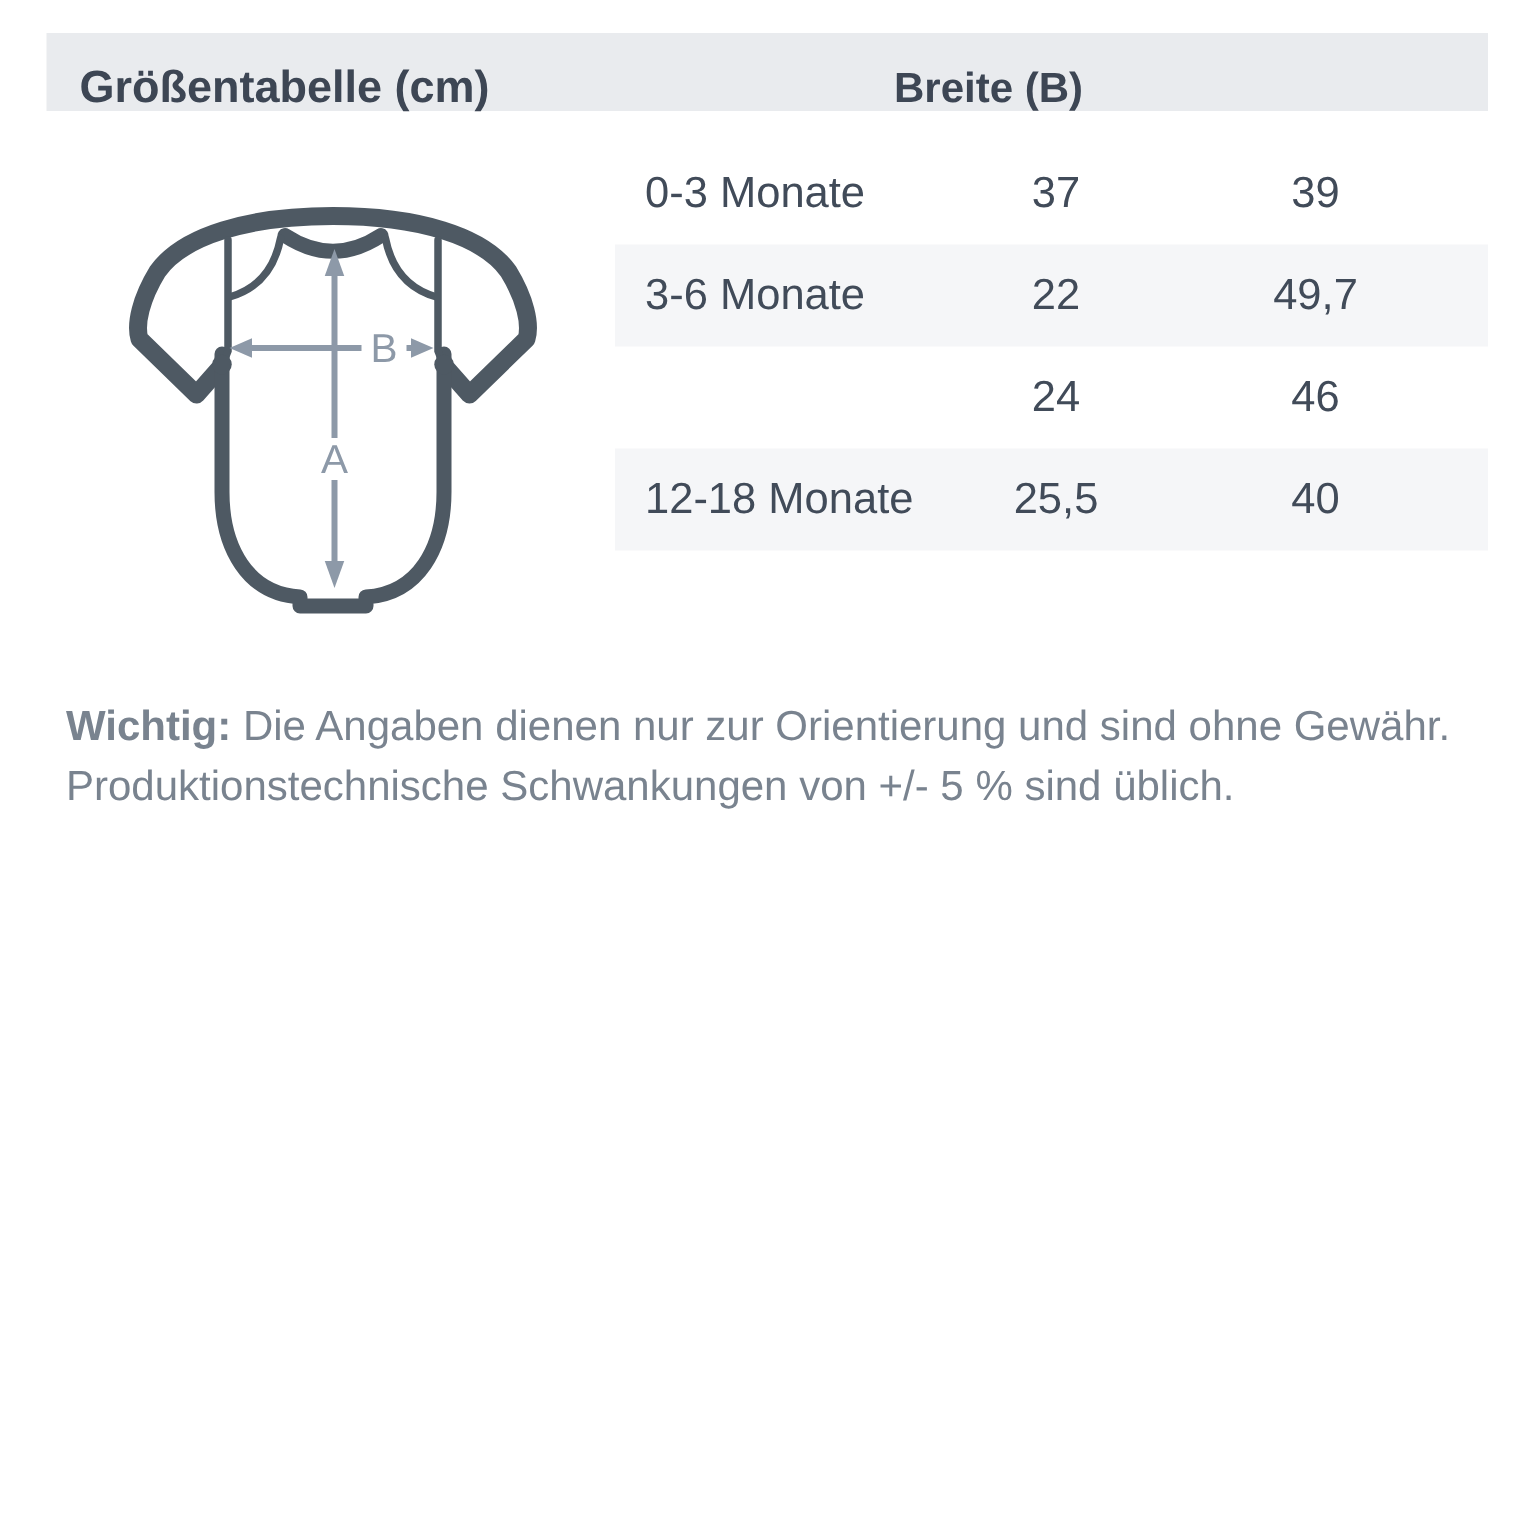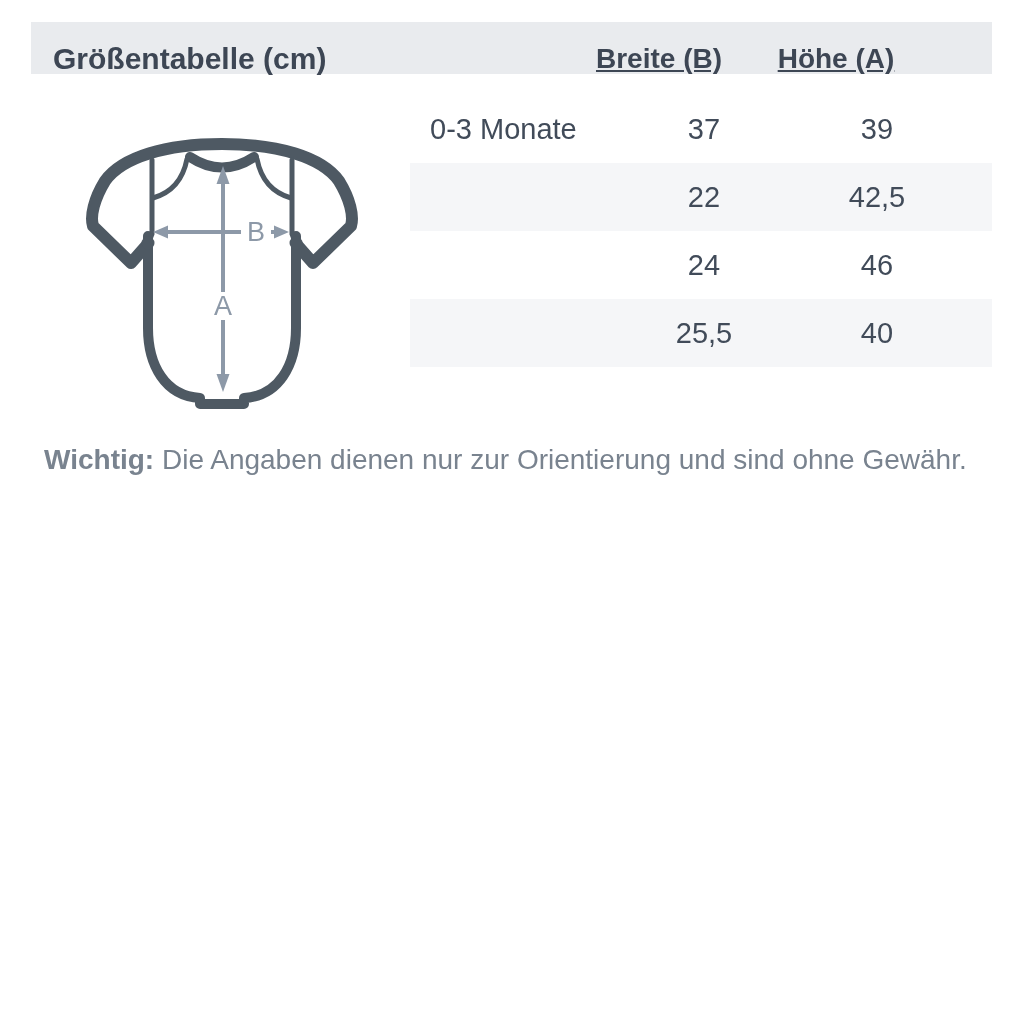--- a/index.html
+++ b/index.html
@@ -41,21 +41,20 @@
   .col-head {
     position: absolute;
     top: 0;
     height: 73px;
     line-height: 73px;
     font-size: 28px;
     font-weight: bold;
     color: #3d4654;
     transform: translateX(-50%);
     white-space: nowrap;
-    text-decoration: underline;
   }
   .col-head.b { left: 628px; }
   .col-head.a { left: 805px; }
 
   
   .size-table {
     position: absolute;
     left: 410px;
     top: 95px;
     width: 582px;
@@ -90,56 +89,57 @@
     left: 60px;
     top: 120px;
     width: 320px;
     height: 300px;
   }
 
   
   .note {
     position: absolute;
     left: 44px;
-    top: 440px;
+    top: 464px;
     width: 930px;
     margin: 0;
     font-size: 28px;
     line-height: 40px;
     color: #79838f;
   }
   .note .lead { font-weight: bold; }
   .note .note-line { display: block; }
 </style>
 </head>
 <body>
 
 <div class="canvas">
 
   <div class="header-bar">
     <div class="chart-title">Größentabelle (cm)</div>
     <div class="col-head b">Breite (B)</div>
-    <div class="col-head a">Höhe (A)</div>
   </div>
 
   <div class="size-table">
     <div class="trow">
       <span class="size-label">0-3 Monate</span>
       <span class="val b">37</span>
       <span class="val a">39</span>
     </div>
     <div class="trow alt">
+      <span class="size-label">3-6 Monate</span>
       <span class="val b">22</span>
-      <span class="val a">42,5</span>
+      <span class="val a">49,7</span>
     </div>
     <div class="trow">
       <span class="val b">24</span>
       <span class="val a">46</span>
     </div>
     <div class="trow alt">
+      <span class="size-label">12-18 Monate</span>
       <span class="val b">25,5</span>
       <span class="val a">40</span>
     </div>
   </div>
 
   <div class="diagram-wrap">
     <svg width="320" height="300" viewBox="0 0 320 300" xmlns="http://www.w3.org/2000/svg">
 
       <path d="M 86 126 L 71 143 L 33 106 C 30 96 34 79 45 61 C 62 37 106 24 162 24 C 218 24 262 37 279 61 C 290 79 294 96 291 106 L 253 143 L 238 126" fill="none" stroke="#4e5963" stroke-width="12" stroke-linecap="round" stroke-linejoin="round"></path>
 
@@ -172,15 +172,16 @@
       </g>
       <text x="196" y="121" text-anchor="middle" font-family="Liberation Sans, sans-serif" font-size="27" fill="#8d99a8">B</text>
     </svg>
   </div>
 
   <p class="note">
     <span class="note-line">
       <span class="lead">Wichtig:</span>
       <span>Die Angaben dienen nur zur Orientierung und sind ohne Gewähr.</span>
     </span>
+    <span class="note-line">Produktionstechnische Schwankungen von +/- 5 % sind üblich.</span>
   </p>
 
 </div>
 
 </body></html>

